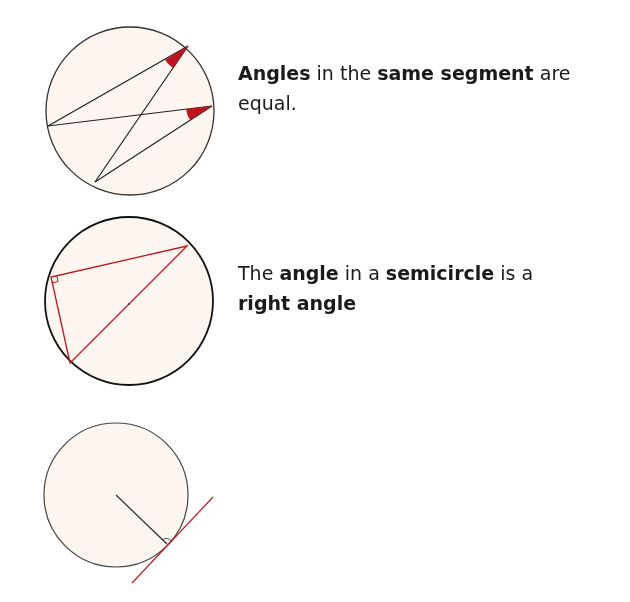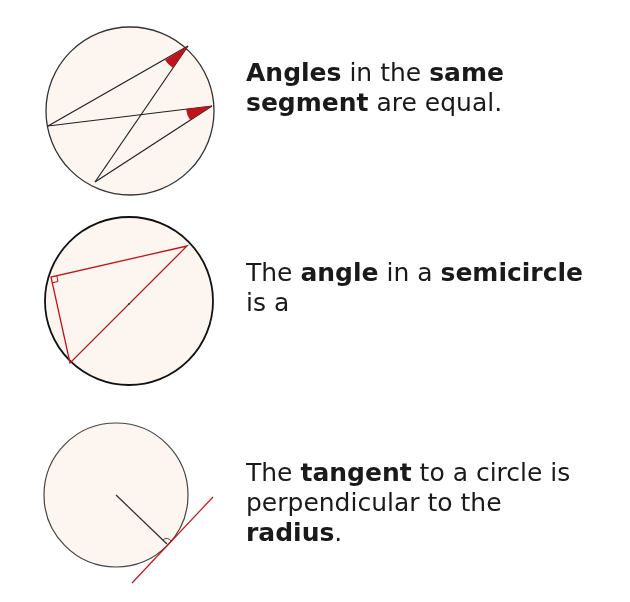--- a/index.html
+++ b/index.html
@@ -1,20 +1,20 @@
 <!DOCTYPE html>
 <html><head>
 <meta charset="utf-8">
 <style>
   html, body { margin: 0; padding: 0; background: #ffffff; }
   body { width: 630px; height: 602px; position: relative; overflow: hidden;
          font-family: "DejaVu Sans", "Liberation Sans", sans-serif; color: #1a1a1a; }
   .row { position: absolute; left: 0; width: 630px; }
   .fig { position: absolute; left: 0; top: 0; }
-  .caption { position: absolute; left: 246px; width: 340px; font-size: 25px; line-height: 30px; }
+  .caption { position: absolute; left: 238px; width: 340px; font-size: 19px; line-height: 30px; }
   .caption b { font-weight: bold; }
 </style>
 </head>
 <body>
 
 <div class="row" style="top:0; height:200px;">
   <svg class="fig" width="240" height="200">
     <circle cx="130" cy="111" r="84" fill="#fdf6f0" stroke="#333" stroke-width="1.3"></circle>
 
     <line x1="48" y1="126" x2="188" y2="46" stroke="#222" stroke-width="1.2"></line>
@@ -32,28 +32,25 @@
 
 <div class="row" style="top:200px; height:200px;padding-left:8px;">
   <svg class="fig" width="240" height="200">
     <circle cx="129" cy="101" r="84" fill="#fdf6f0" stroke="#111" stroke-width="1.8"></circle>
     <polygon points="187,46 51,77 70,163" fill="none" stroke="#c0141c" stroke-width="1.3"></polygon>
     <circle cx="129" cy="104" r="0.9" fill="#333"></circle>
 
     <polyline points="56.8,75.7 58,81.5 52.2,82.8" fill="none" stroke="#c0141c" stroke-width="1"></polyline>
   </svg>
   <div class="caption" style="top:58px;">
-    <span>The </span><b>angle</b><span> in a </span><b>semicircle</b><span> is a </span><br>
+    <span>The </span><b>angle</b><span> in a </span><b>semicircle</b><span> is a </span><br><b>right angle</b>
   </div>
 </div>
 
 <div class="row" style="top:400px; height:202px;">
   <svg class="fig" width="240" height="202">
     <circle cx="116" cy="95" r="72" fill="#fdf6f0" stroke="#444" stroke-width="1.2"></circle>
     <line x1="116" y1="95" x2="167" y2="144" stroke="#333" stroke-width="1.3"></line>
     <line x1="132" y1="183" x2="213" y2="97" stroke="#c0141c" stroke-width="1.2"></line>
 
     <path d="M163,140 A5,5 0 0 1 171,141" fill="none" stroke="#333" stroke-width="0.9"></path>
   </svg>
-  <div class="caption" style="top:58px;">
-    <span>The </span><b>tangent</b><span> to a circle is perpendicular to the </span><b>radius</b><span>.</span>
-  </div>
 </div>
 
 </body></html>

